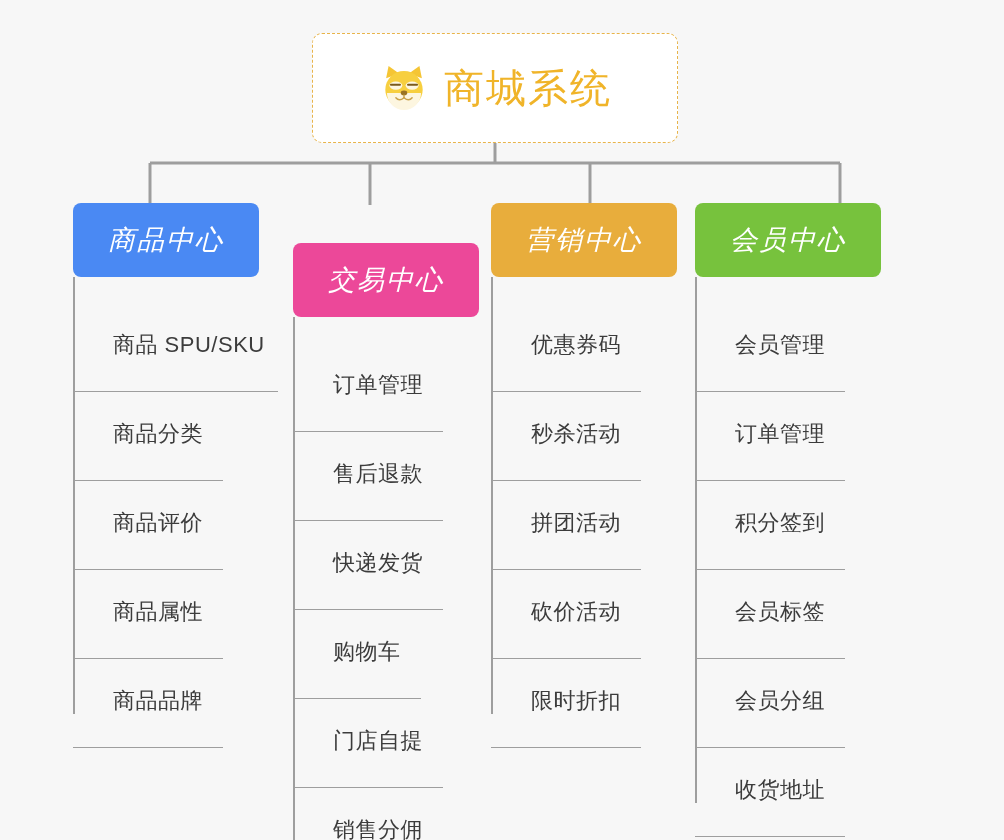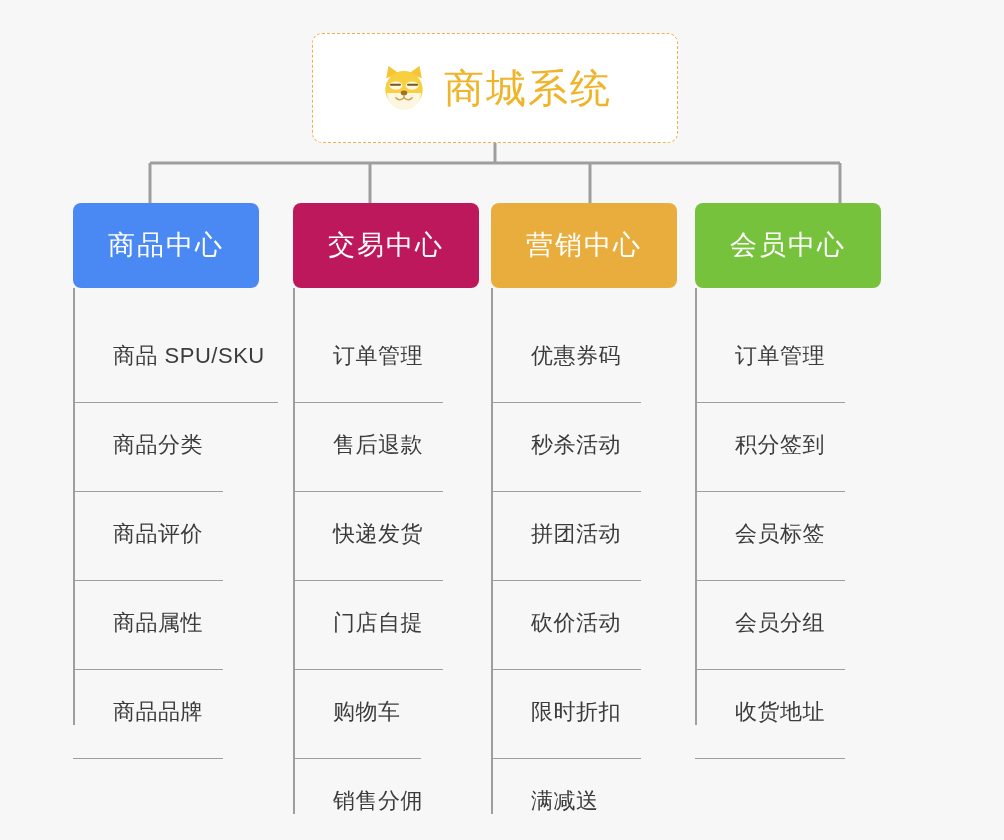--- a/index.html
+++ b/index.html
@@ -75,27 +75,28 @@
     top: 0;
     width: 220px;
   }
   .col-0 { left: 58px; }
   .col-1 { left: 278px; }
   .col-2 { left: 476px; }
   .col-3 { left: 680px; }
 
   .cat-box {
     width: 186px;
-    height: 85px;
+    height: 74px;
     border-radius: 8px;
     display: flex;
     align-items: center;
     justify-content: center;
     box-sizing: border-box;
     margin-left: 15px;
+    font-style: italic;
   }
   .cat-label {
     font-size: 27px;
     color: #ffffff;
     letter-spacing: 2px;
     line-height: 1;
     white-space: nowrap;
   }
 
   
@@ -209,43 +210,43 @@
           <span class="item-underline" style="width: 150px; background: rgb(158, 158, 158);"></span>
         </div>
         <div class="item">
           <span class="item-label">商品品牌</span>
           <span class="item-underline" style="width: 150px; background: rgb(158, 158, 158);"></span>
         </div>
       </div>
     </div>
 
     <div class="column col-1">
-      <div class="cat-box" style="background: #be185d;">
+      <div class="cat-box" style="background: #ec4899; margin-top: 40px;">
         <span class="cat-label">交易中心</span>
       </div>
       <div class="items" style="--rail: #9e9e9e;">
         <div class="item">
           <span class="item-label">订单管理</span>
           <span class="item-underline" style="width: 150px; background: rgb(158, 158, 158);"></span>
         </div>
         <div class="item">
           <span class="item-label">售后退款</span>
           <span class="item-underline" style="width: 150px; background: rgb(158, 158, 158);"></span>
         </div>
         <div class="item">
           <span class="item-label">快递发货</span>
-          <span class="item-underline" style="width: 150px; background: rgb(158, 158, 158);"></span>
-        </div>
-        <div class="item">
-          <span class="item-label">门店自提</span>
           <span class="item-underline" style="width: 150px; background: rgb(158, 158, 158);"></span>
         </div>
         <div class="item">
           <span class="item-label">购物车</span>
           <span class="item-underline" style="width: 128px; background: rgb(158, 158, 158);"></span>
+        </div>
+        <div class="item">
+          <span class="item-label">门店自提</span>
+          <span class="item-underline" style="width: 150px; background: rgb(158, 158, 158);"></span>
         </div>
         <div class="item">
           <span class="item-label">销售分佣</span>
           <span class="item-underline" style="width: 150px; background: rgb(158, 158, 158);"></span>
         </div>
       </div>
     </div>
 
     <div class="column col-2">
       <div class="cat-box" style="background: rgb(232, 173, 60);">
@@ -265,33 +266,33 @@
           <span class="item-underline" style="width: 150px; background: rgb(158, 158, 158);"></span>
         </div>
         <div class="item">
           <span class="item-label">砍价活动</span>
           <span class="item-underline" style="width: 150px; background: rgb(158, 158, 158);"></span>
         </div>
         <div class="item">
           <span class="item-label">限时折扣</span>
           <span class="item-underline" style="width: 150px; background: rgb(158, 158, 158);"></span>
         </div>
-        <div class="item">
-          <span class="item-label">满减送</span>
-          <span class="item-underline" style="width: 128px; background: rgb(158, 158, 158);"></span>
-        </div>
       </div>
     </div>
 
     <div class="column col-3">
       <div class="cat-box" style="background: rgb(119, 194, 61);">
         <span class="cat-label">会员中心</span>
       </div>
       <div class="items" style="--rail: #9e9e9e;">
         <div class="item">
+          <span class="item-label">会员管理</span>
+          <span class="item-underline" style="width: 150px; background: rgb(158, 158, 158);"></span>
+        </div>
+        <div class="item">
           <span class="item-label">订单管理</span>
           <span class="item-underline" style="width: 150px; background: rgb(158, 158, 158);"></span>
         </div>
         <div class="item">
           <span class="item-label">积分签到</span>
           <span class="item-underline" style="width: 150px; background: rgb(158, 158, 158);"></span>
         </div>
         <div class="item">
           <span class="item-label">会员标签</span>
           <span class="item-underline" style="width: 150px; background: rgb(158, 158, 158);"></span>

